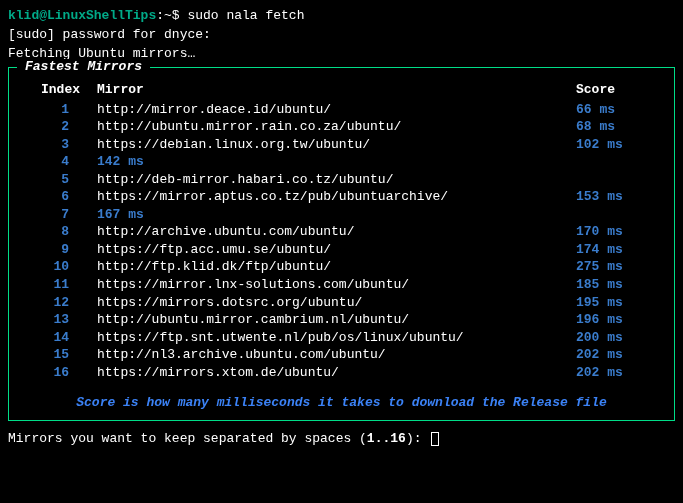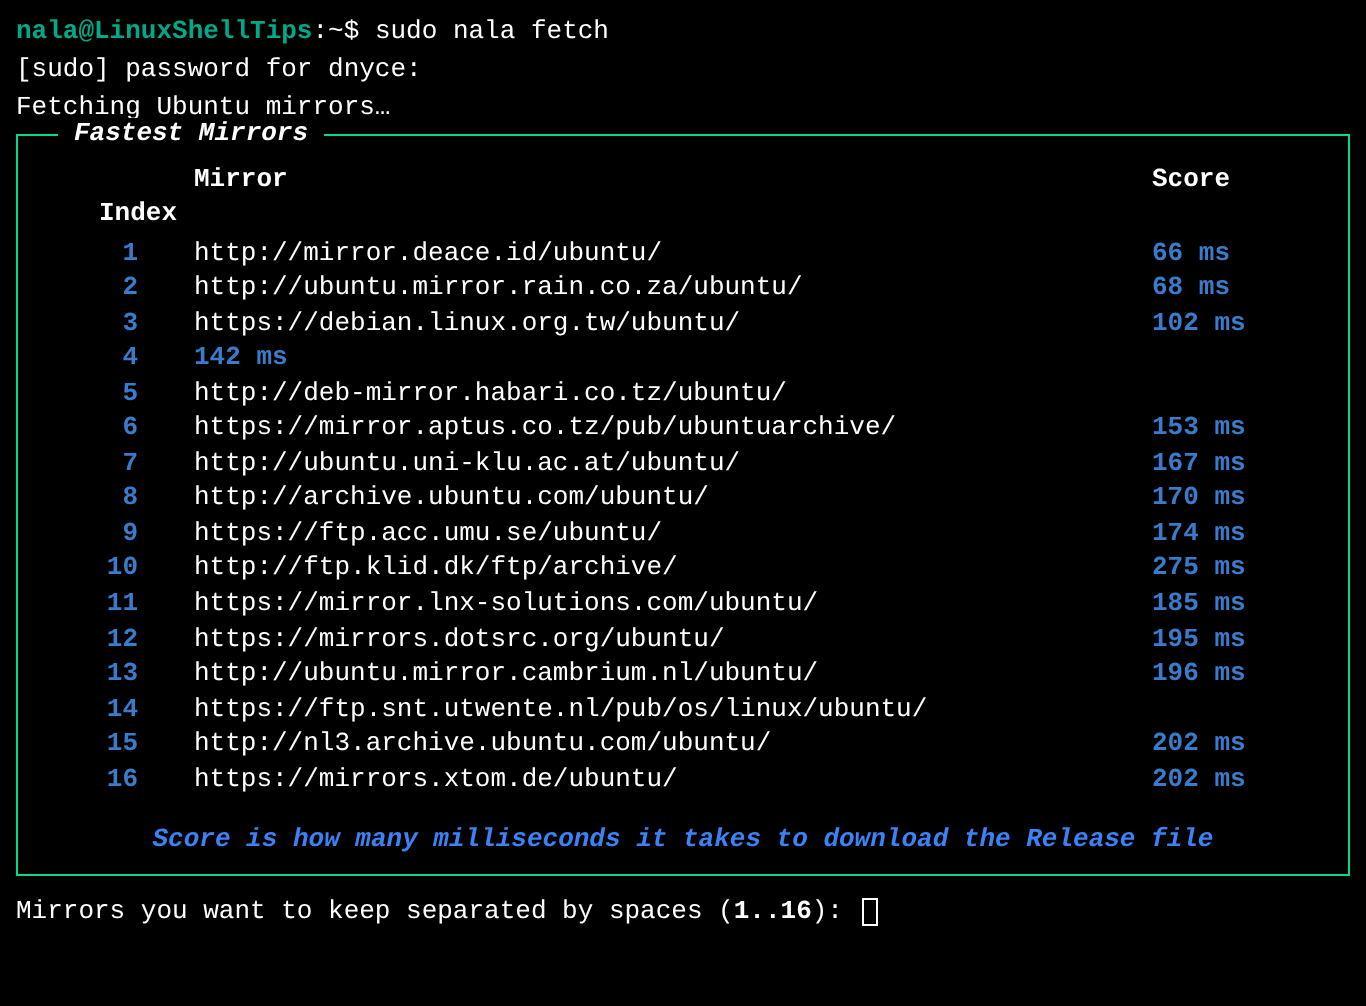--- a/index.html
+++ b/index.html
@@ -37,41 +37,40 @@
     }
     .box {
       border: 1px solid #00dd88;
       margin-top: 4px;
       padding: 0;
       position: relative;
     }
     .box-title {
       position: absolute;
       top: -9px;
-      left: 20px;
+      left: 8px;
       background: #000;
       padding: 0 8px;
       font-weight: bold;
       font-style: italic;
       color: #fff;
     }
     .box-content {
       padding: 14px 18px 8px 18px;
     }
     .headers {
       display: flex;
       font-weight: bold;
       color: #fff;
       margin-bottom: 2px;
     }
     .col-index {
       width: 70px;
-      text-align: center;
+      text-align: left;
       padding-left: 14px;
-      margin-top: 17px;
     }
     .col-mirror {
       flex: 1;
     }
     .col-score {
       width: 80px;
       text-align: left;
     }
     .row {
       display: flex;
@@ -114,21 +113,21 @@
       height: 14px;
       border: 1px solid #fff;
       vertical-align: middle;
       margin-left: 2px;
     }
   </style>
 </head>
 <body>
 
 <div class="prompt-line">
-  <span class="prompt-user">nala@LinuxShellTips</span><span class="prompt-symbol">:~$</span>
+  <span class="prompt-user">klid@LinuxShellTips</span><span class="prompt-symbol">:~$</span>
   <span class="command">sudo nala fetch</span>
 </div>
 
 <div class="text-line">[sudo] password for dnyce:</div>
 <div class="text-line">Fetching Ubuntu mirrors…</div>
 
 <div class="box">
   <div class="box-title">Fastest Mirrors</div>
   <div class="box-content">
     <div class="headers">
@@ -160,56 +159,56 @@
           <div class="index-val">5</div>
           <div class="mirror-val">http://deb-mirror.habari.co.tz/ubuntu/</div>
         </div>
         <div class="row">
           <div class="index-val">6</div>
           <div class="mirror-val">https://mirror.aptus.co.tz/pub/ubuntuarchive/</div>
           <div class="score-val">153 ms</div>
         </div>
         <div class="row">
           <div class="index-val">7</div>
-          <div class="mirror-val">http://ubuntu.uni-klu.ac.at/ubuntu/</div>
           <div class="score-val">167 ms</div>
         </div>
         <div class="row">
           <div class="index-val">8</div>
           <div class="mirror-val">http://archive.ubuntu.com/ubuntu/</div>
           <div class="score-val">170 ms</div>
         </div>
         <div class="row">
           <div class="index-val">9</div>
           <div class="mirror-val">https://ftp.acc.umu.se/ubuntu/</div>
           <div class="score-val">174 ms</div>
         </div>
         <div class="row">
           <div class="index-val">10</div>
-          <div class="mirror-val">http://ftp.klid.dk/ftp/archive/</div>
+          <div class="mirror-val">http://ftp.klid.dk/ftp/ubuntu/</div>
           <div class="score-val">275 ms</div>
         </div>
         <div class="row">
           <div class="index-val">11</div>
           <div class="mirror-val">https://mirror.lnx-solutions.com/ubuntu/</div>
           <div class="score-val">185 ms</div>
         </div>
         <div class="row">
           <div class="index-val">12</div>
           <div class="mirror-val">https://mirrors.dotsrc.org/ubuntu/</div>
           <div class="score-val">195 ms</div>
         </div>
         <div class="row">
           <div class="index-val">13</div>
           <div class="mirror-val">http://ubuntu.mirror.cambrium.nl/ubuntu/</div>
           <div class="score-val">196 ms</div>
         </div>
         <div class="row">
           <div class="index-val">14</div>
           <div class="mirror-val">https://ftp.snt.utwente.nl/pub/os/linux/ubuntu/</div>
+          <div class="score-val">200 ms</div>
         </div>
         <div class="row">
           <div class="index-val">15</div>
           <div class="mirror-val">http://nl3.archive.ubuntu.com/ubuntu/</div>
           <div class="score-val">202 ms</div>
         </div>
         <div class="row">
           <div class="index-val">16</div>
           <div class="mirror-val">https://mirrors.xtom.de/ubuntu/</div>
           <div class="score-val">202 ms</div>

